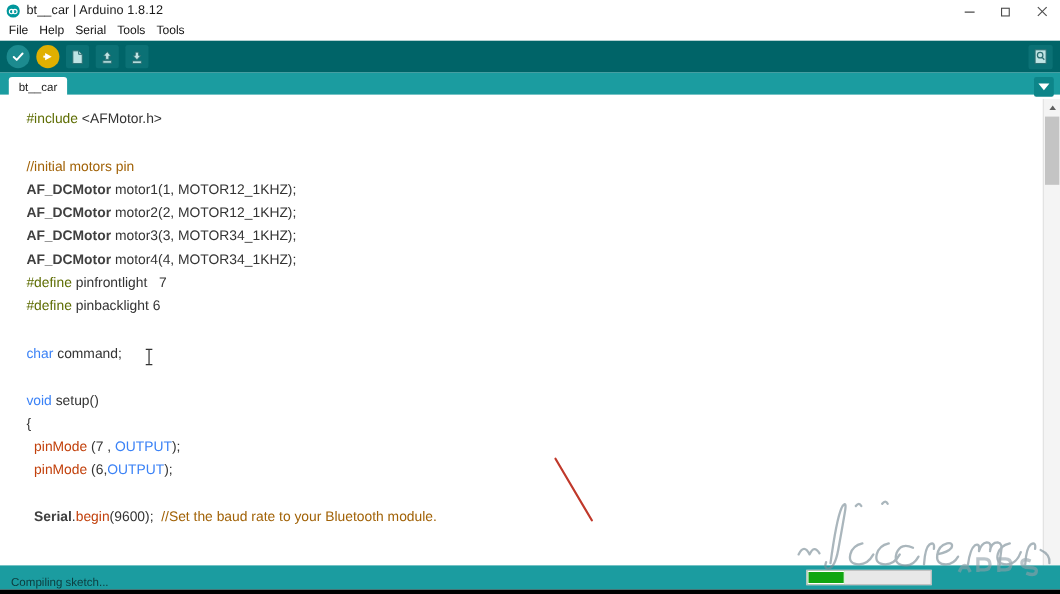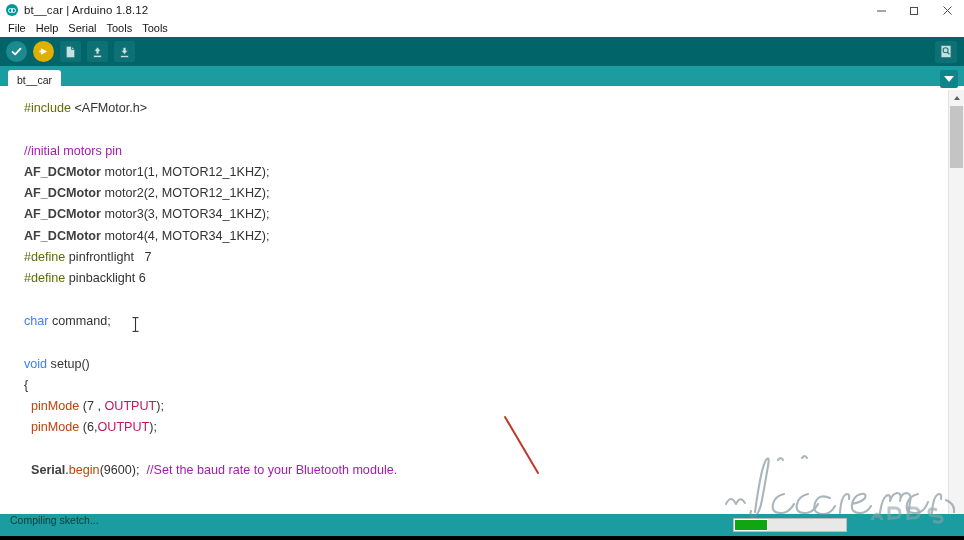--- a/index.html
+++ b/index.html
@@ -157,22 +157,22 @@
     white-space: pre;
     color: #333333;
   }
   .code-line { height: 21.3px; white-space: pre; }
 
   
   .k-pre    { color: #5e6d03; }          
   .k-type   { color: #3b82f6; }          
   .k-lib    { color: #404040; font-weight: bold; } 
   .k-fn     { color: #c2410c; }          
-  .k-const  { color: #be185d; }          
-  .k-cmt    { color: #a21caf; }          
+  .k-const  { color: #3b82f6; }          
+  .k-cmt    { color: #a16207; }          
   .k-plain  { color: #333333; }
 
   
   .ibeam {
     position: absolute;
     left: 131px; top: 316px;
     width: 9px; height: 17px;
     pointer-events: none;
   }
 
@@ -208,21 +208,21 @@
     border-left: 3.5px solid transparent;
     border-right: 3.5px solid transparent;
     border-bottom: 4.5px solid #606060;
   }
 
   
   .statusbar {
     position: absolute; left: 0; top: 514px;
     width: 964px; height: 22px;
     background: #1b9ca0;
-    display: flex; align-items: flex-start;
+    display: flex; align-items: flex-end;
   }
   .status-text {
     font-size: 10.5px;
     color: #0d3c3e;
     margin-left: 10px;
     white-space: nowrap;
   }
   .progress {
     position: absolute; right: 117px; top: 4px;
     width: 114px; height: 14px;

